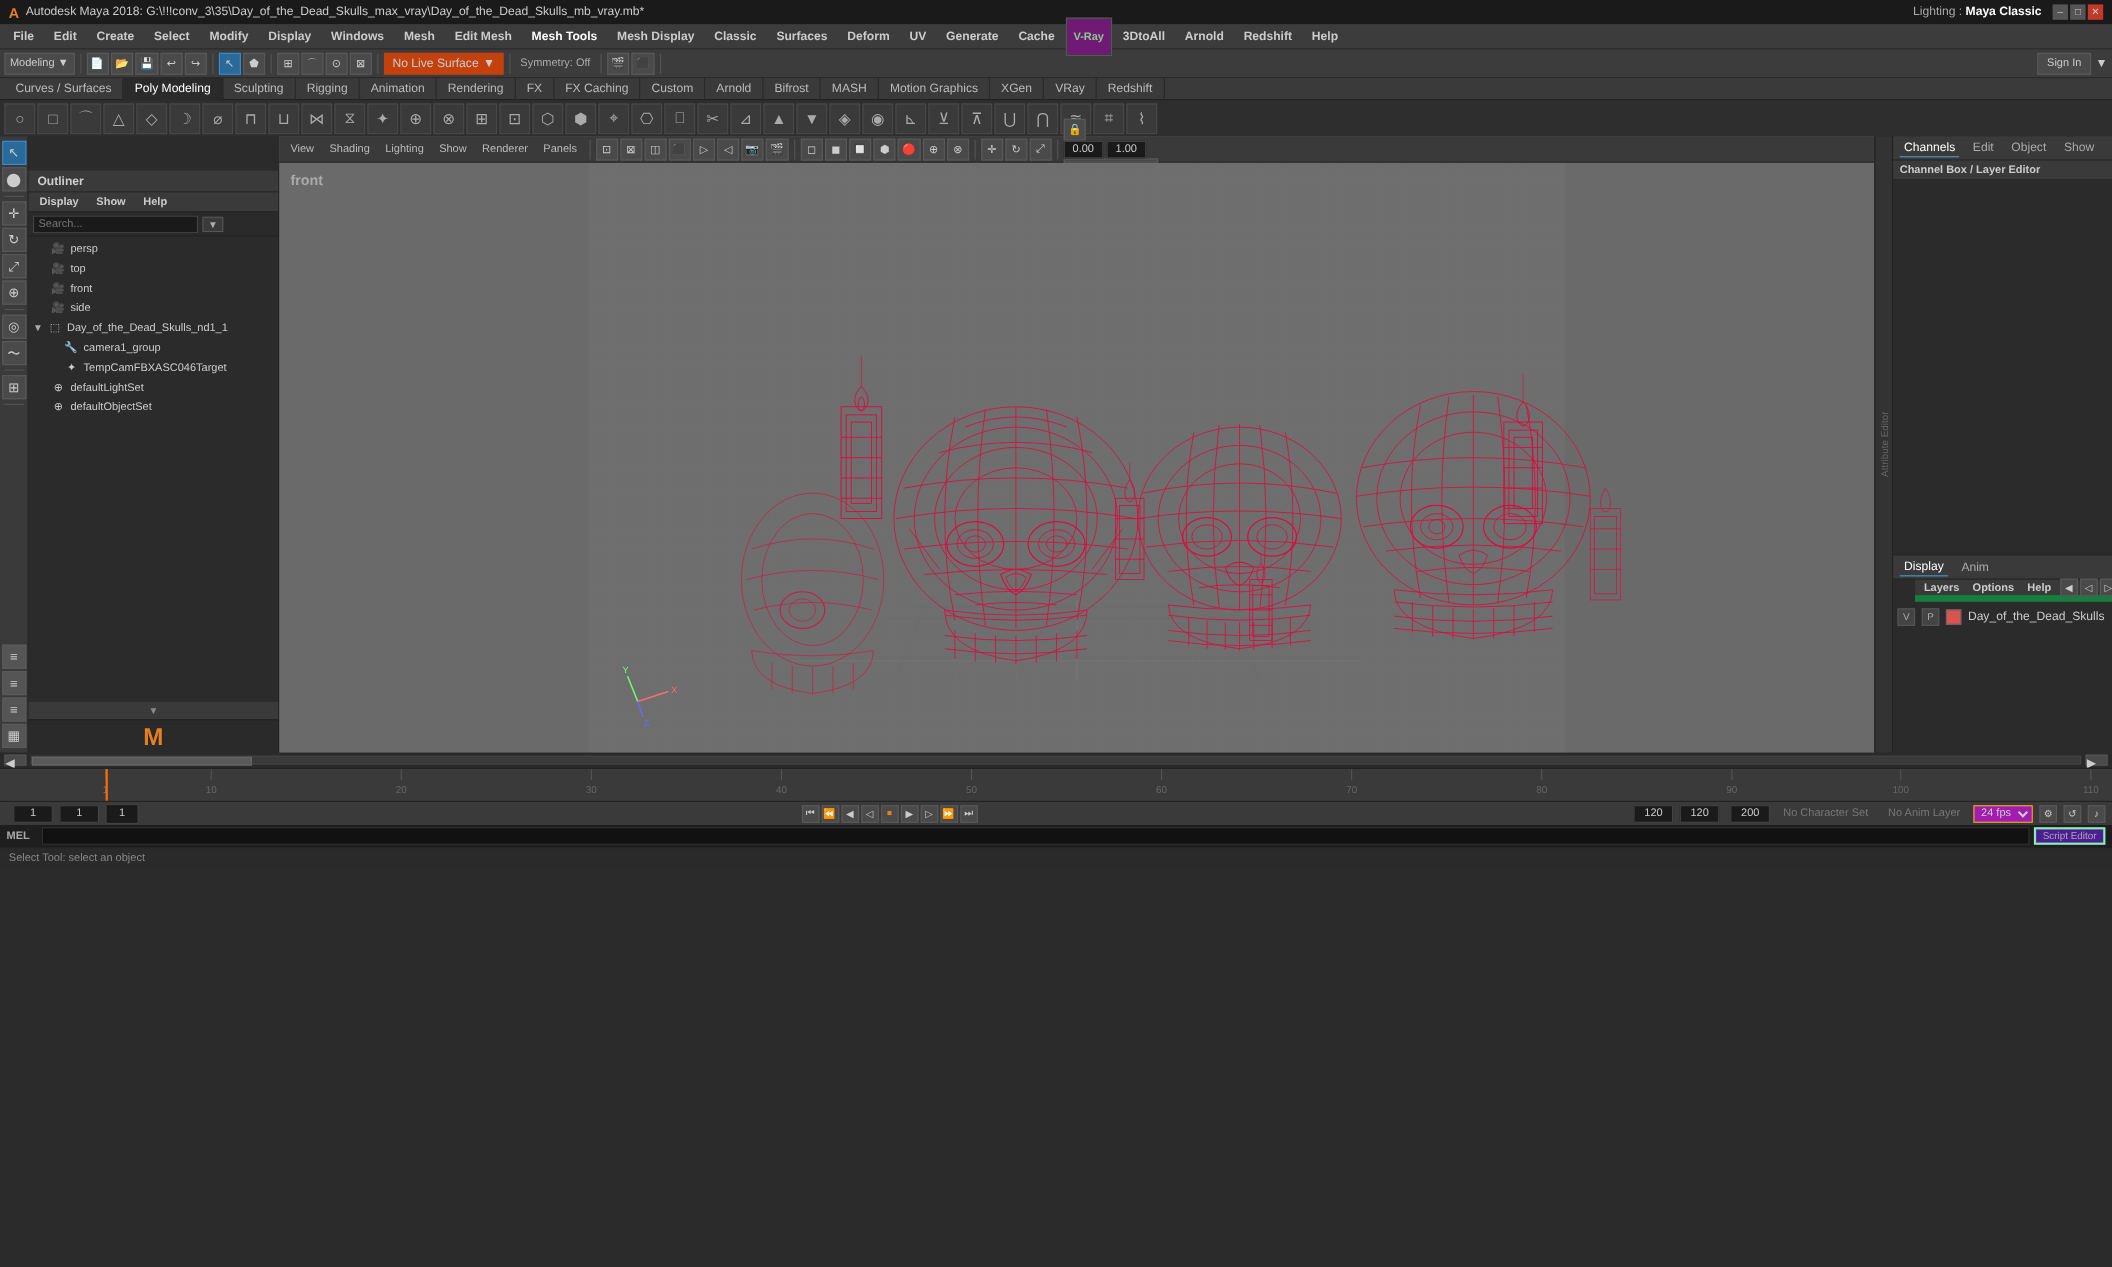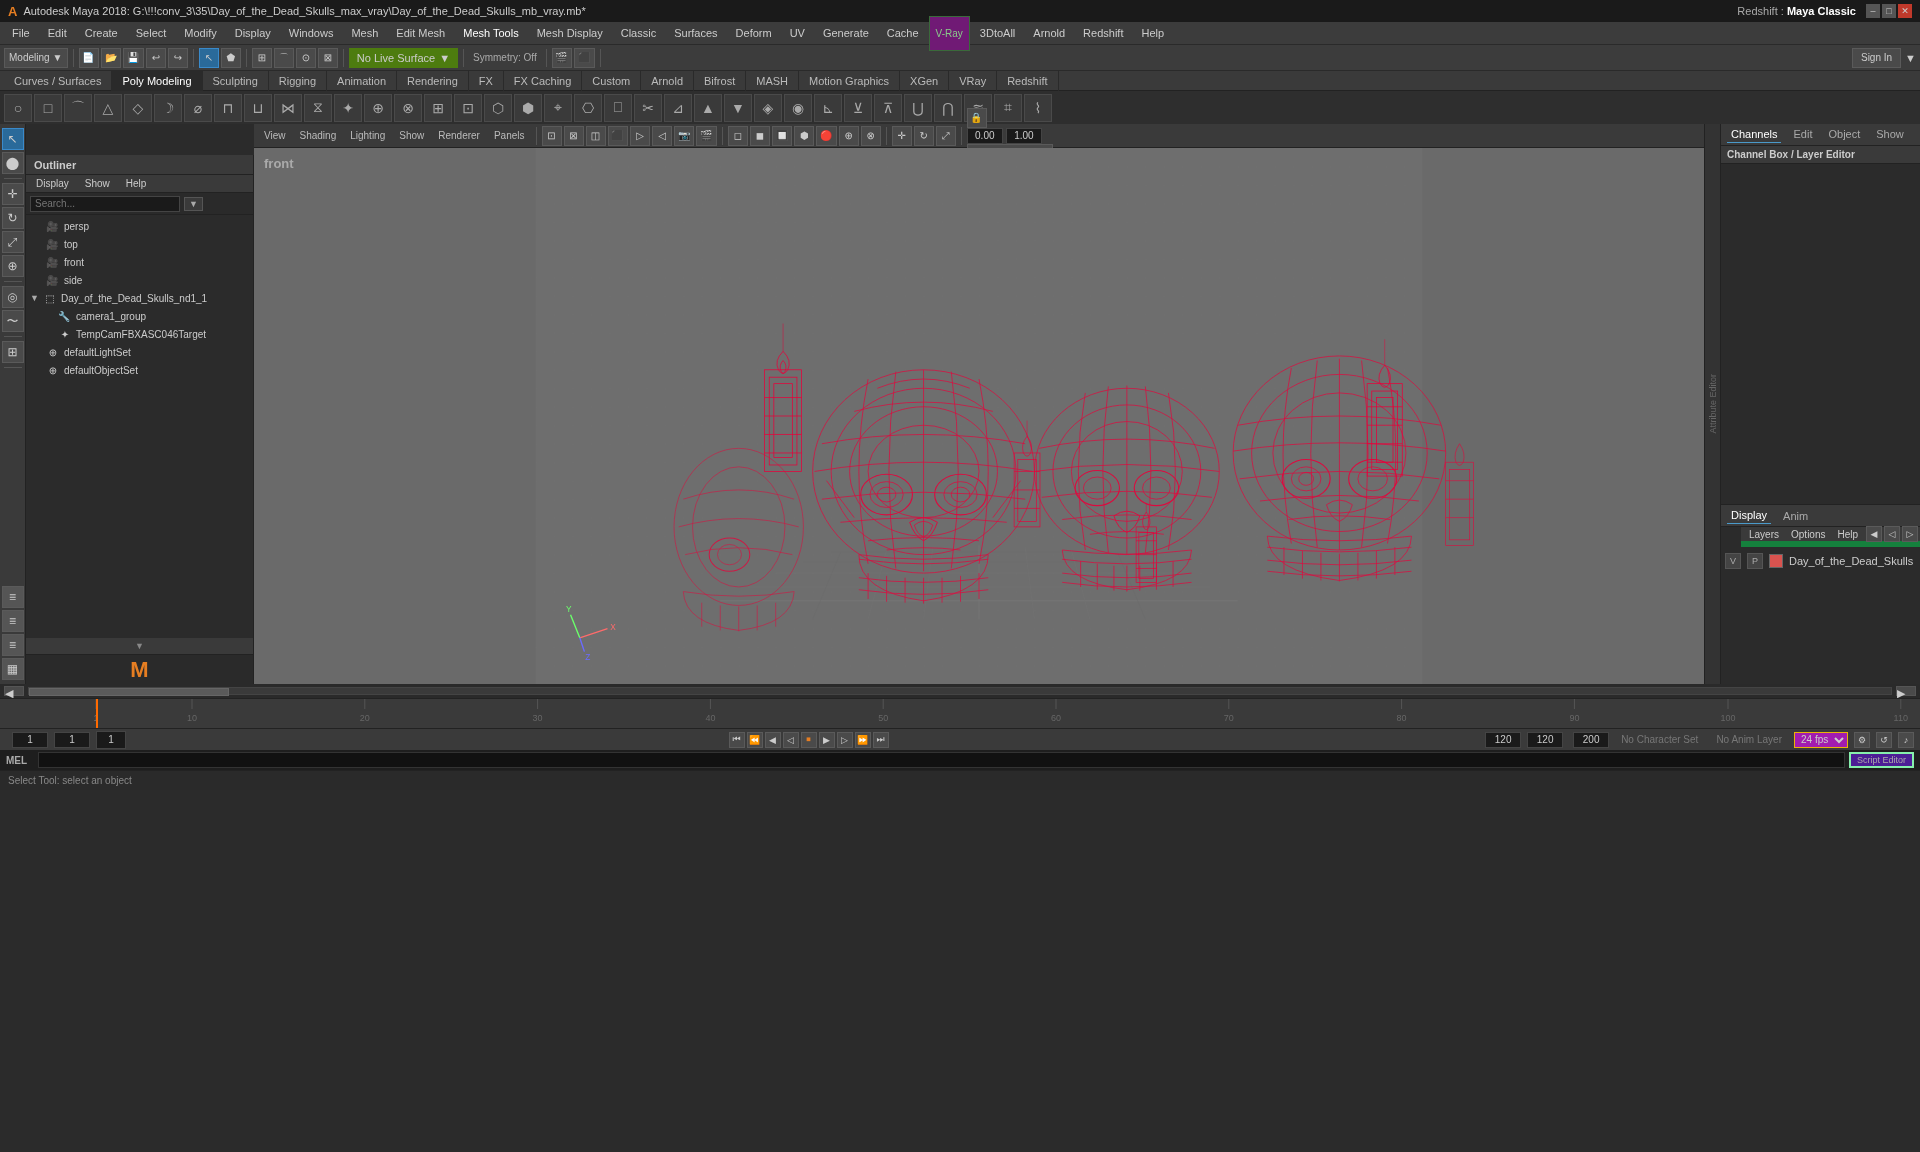--- a/index.html
+++ b/index.html
@@ -63,20 +63,21 @@
       align-items: center;
       padding: 0 4px;
       gap: 2px;
     }
     .menu-item {
       padding: 2px 8px;
       font-size: 11px;
       color: #cccccc;
       cursor: pointer;
       white-space: nowrap;
+      font-weight: bold;
     }
     .menu-item.active { color: #ffffff; }
 
     
     #toolbar1 {
       width: 100%;
       height: 26px;
       background: #3c3c3c;
       display: flex;
       align-items: center;
@@ -552,21 +553,21 @@
 </head>
 <body>
 
 <div id="title-bar">
   <div class="title-left">
     <span style="color:#e67e22; font-weight:bold; font-size:13px;">A</span>
     <span class="title-text">Autodesk Maya 2018: G:\!!!conv_3\35\Day_of_the_Dead_Skulls_max_vray\Day_of_the_Dead_Skulls_mb_vray.mb*</span>
   </div>
   <div style="display:flex;align-items:center;gap:10px;">
     <span class="workspace-label">
-      <span>Redshift :</span>
+      <span>Lighting :</span>
       <span style="color:#fff;font-weight:bold;">Maya Classic</span>
     </span>
     <div class="win-controls">
       <button class="win-btn">–</button>
       <button class="win-btn">□</button>
       <button class="win-btn" style="background:#c0392b;">✕</button>
     </div>
   </div>
 </div>
 
@@ -610,21 +611,21 @@
   <div class="toolbar-separator"></div>
   <button class="toolbar-btn active">↖</button>
   <button class="toolbar-btn">⬟</button>
   <div class="toolbar-separator"></div>
   <button class="toolbar-btn">⊞</button>
   <button class="toolbar-btn">⌒</button>
   <button class="toolbar-btn">⊙</button>
   <button class="toolbar-btn">⊠</button>
   <div class="toolbar-separator"></div>
 
-  <div style="display:flex;align-items:center;gap:4px;background:#4d7c0f;padding:0 8px;height:20px;">
+  <div style="display:flex;align-items:center;gap:4px;background:#c2410c;padding:0 8px;height:20px;">
     <span>No Live Surface</span>
     <span>▼</span>
   </div>
   <div class="toolbar-separator"></div>
   <span style="font-size:10px;color:#aaa;padding:0 4px;">Symmetry: Off</span>
   <div class="toolbar-separator"></div>
   <button class="toolbar-btn">🎬</button>
   <button class="toolbar-btn">⬛</button>
   <div class="toolbar-separator"></div>
   <div style="margin-left:auto;display:flex;align-items:center;gap:4px;">

